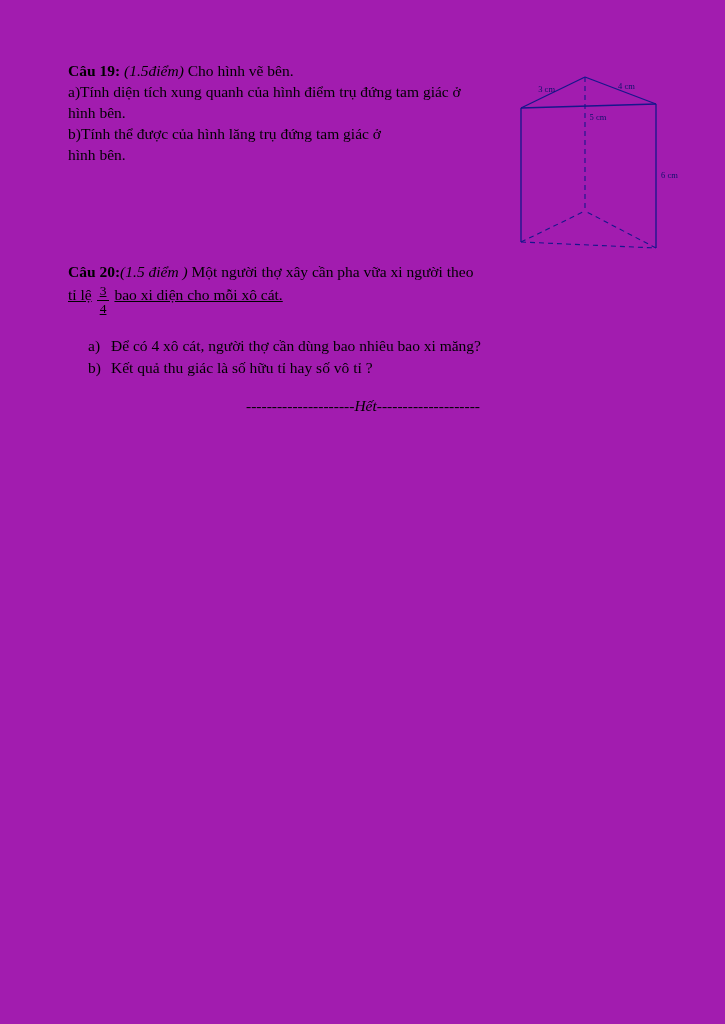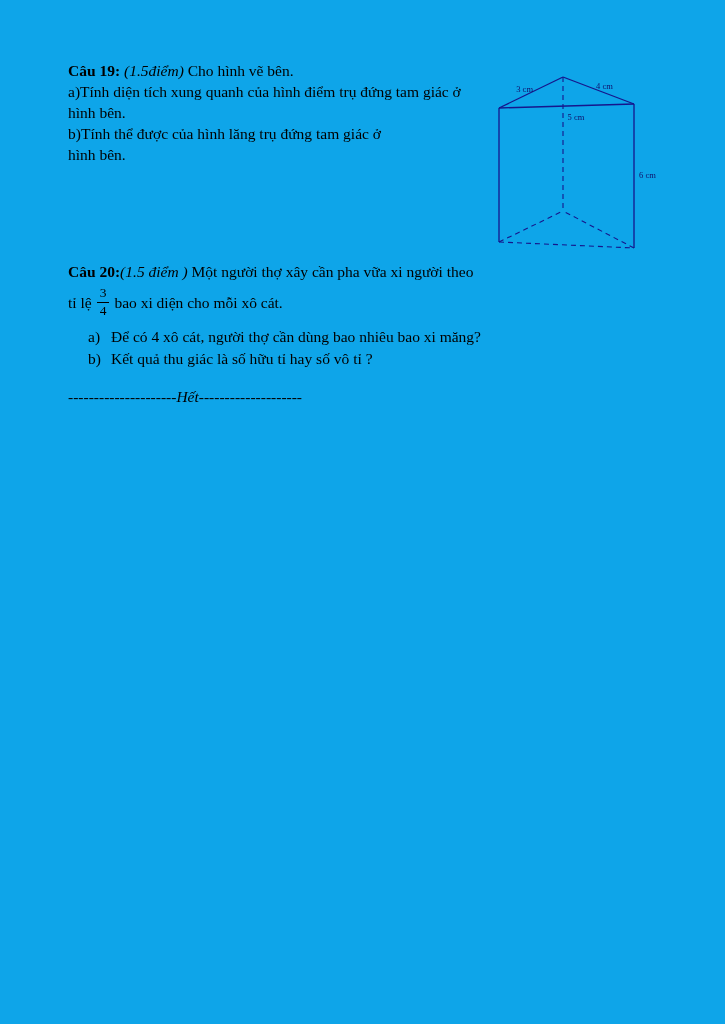--- a/index.html
+++ b/index.html
@@ -5,68 +5,68 @@
   * { margin: 0; padding: 0; box-sizing: border-box; }
   html, body { background: #ffffff; }
   body {
     width: 725px; height: 1024px;
     font-family: "Liberation Serif", "DejaVu Serif", serif;
     color: #000;
   }
   .sheet {
     position: relative;
     width: 725px; height: 1024px;
-    background: #0ea5e9;
+    background: #a21caf;
     overflow: hidden;
   }
   .content {
     position: absolute;
     left: 68px; top: 60px;
     width: 590px;
     font-size: 15.5px;
     line-height: 21px;
   }
   p.line { margin: 0; }
   .bold-label { font-weight: bold; }
   .points { font-style: italic; }
   
   .figure {
     position: absolute;
-    left: 493px; top: 70px;
+    left: 515px; top: 70px;
     width: 170px; height: 195px;
   }
   .figure svg { display: block; }
   .figure .edge { stroke: #16168c; stroke-width: 1.3; fill: none; }
   .figure .edge.hidden-edge { stroke-dasharray: 5,4; stroke-width: 1.1; }
   .figure text {
     fill: #10106b;
     font-family: "Liberation Serif", "DejaVu Serif", serif;
     font-size: 8.5px;
   }
   
   .q20 { margin-top: 96px; }
   .ratio-line {
-    margin: 2px 0 6px 0;
+    margin: 2px 0 15px 0;
     display: flex;
-    align-items: center;
     min-height: 36px;
+    text-decoration: underline;
   }
   .frac {
     display: inline-block;
     text-align: center;
     font-size: 13.5px;
     line-height: 1.1;
     margin: 0 5px;
     vertical-align: middle;
   }
   .frac .num { display: block; border-bottom: 1px solid #000; padding: 0 3px 1px 3px; }
   .frac .den { display: block; padding-top: 1px; }
   .list-item { display: flex; padding-left: 20px; margin: 1px 0; }
   .list-item .marker { width: 23px; flex: 0 0 auto; }
-  .footer-line { text-align: left; margin-top: 17px; }
+  .footer-line { text-align: center; margin-top: 17px; }
   .footer-word { font-style: italic; }
 </style>
 </head>
 <body>
 
 <div class="sheet">
 
   <div class="content">
 
     <div class="q19">

